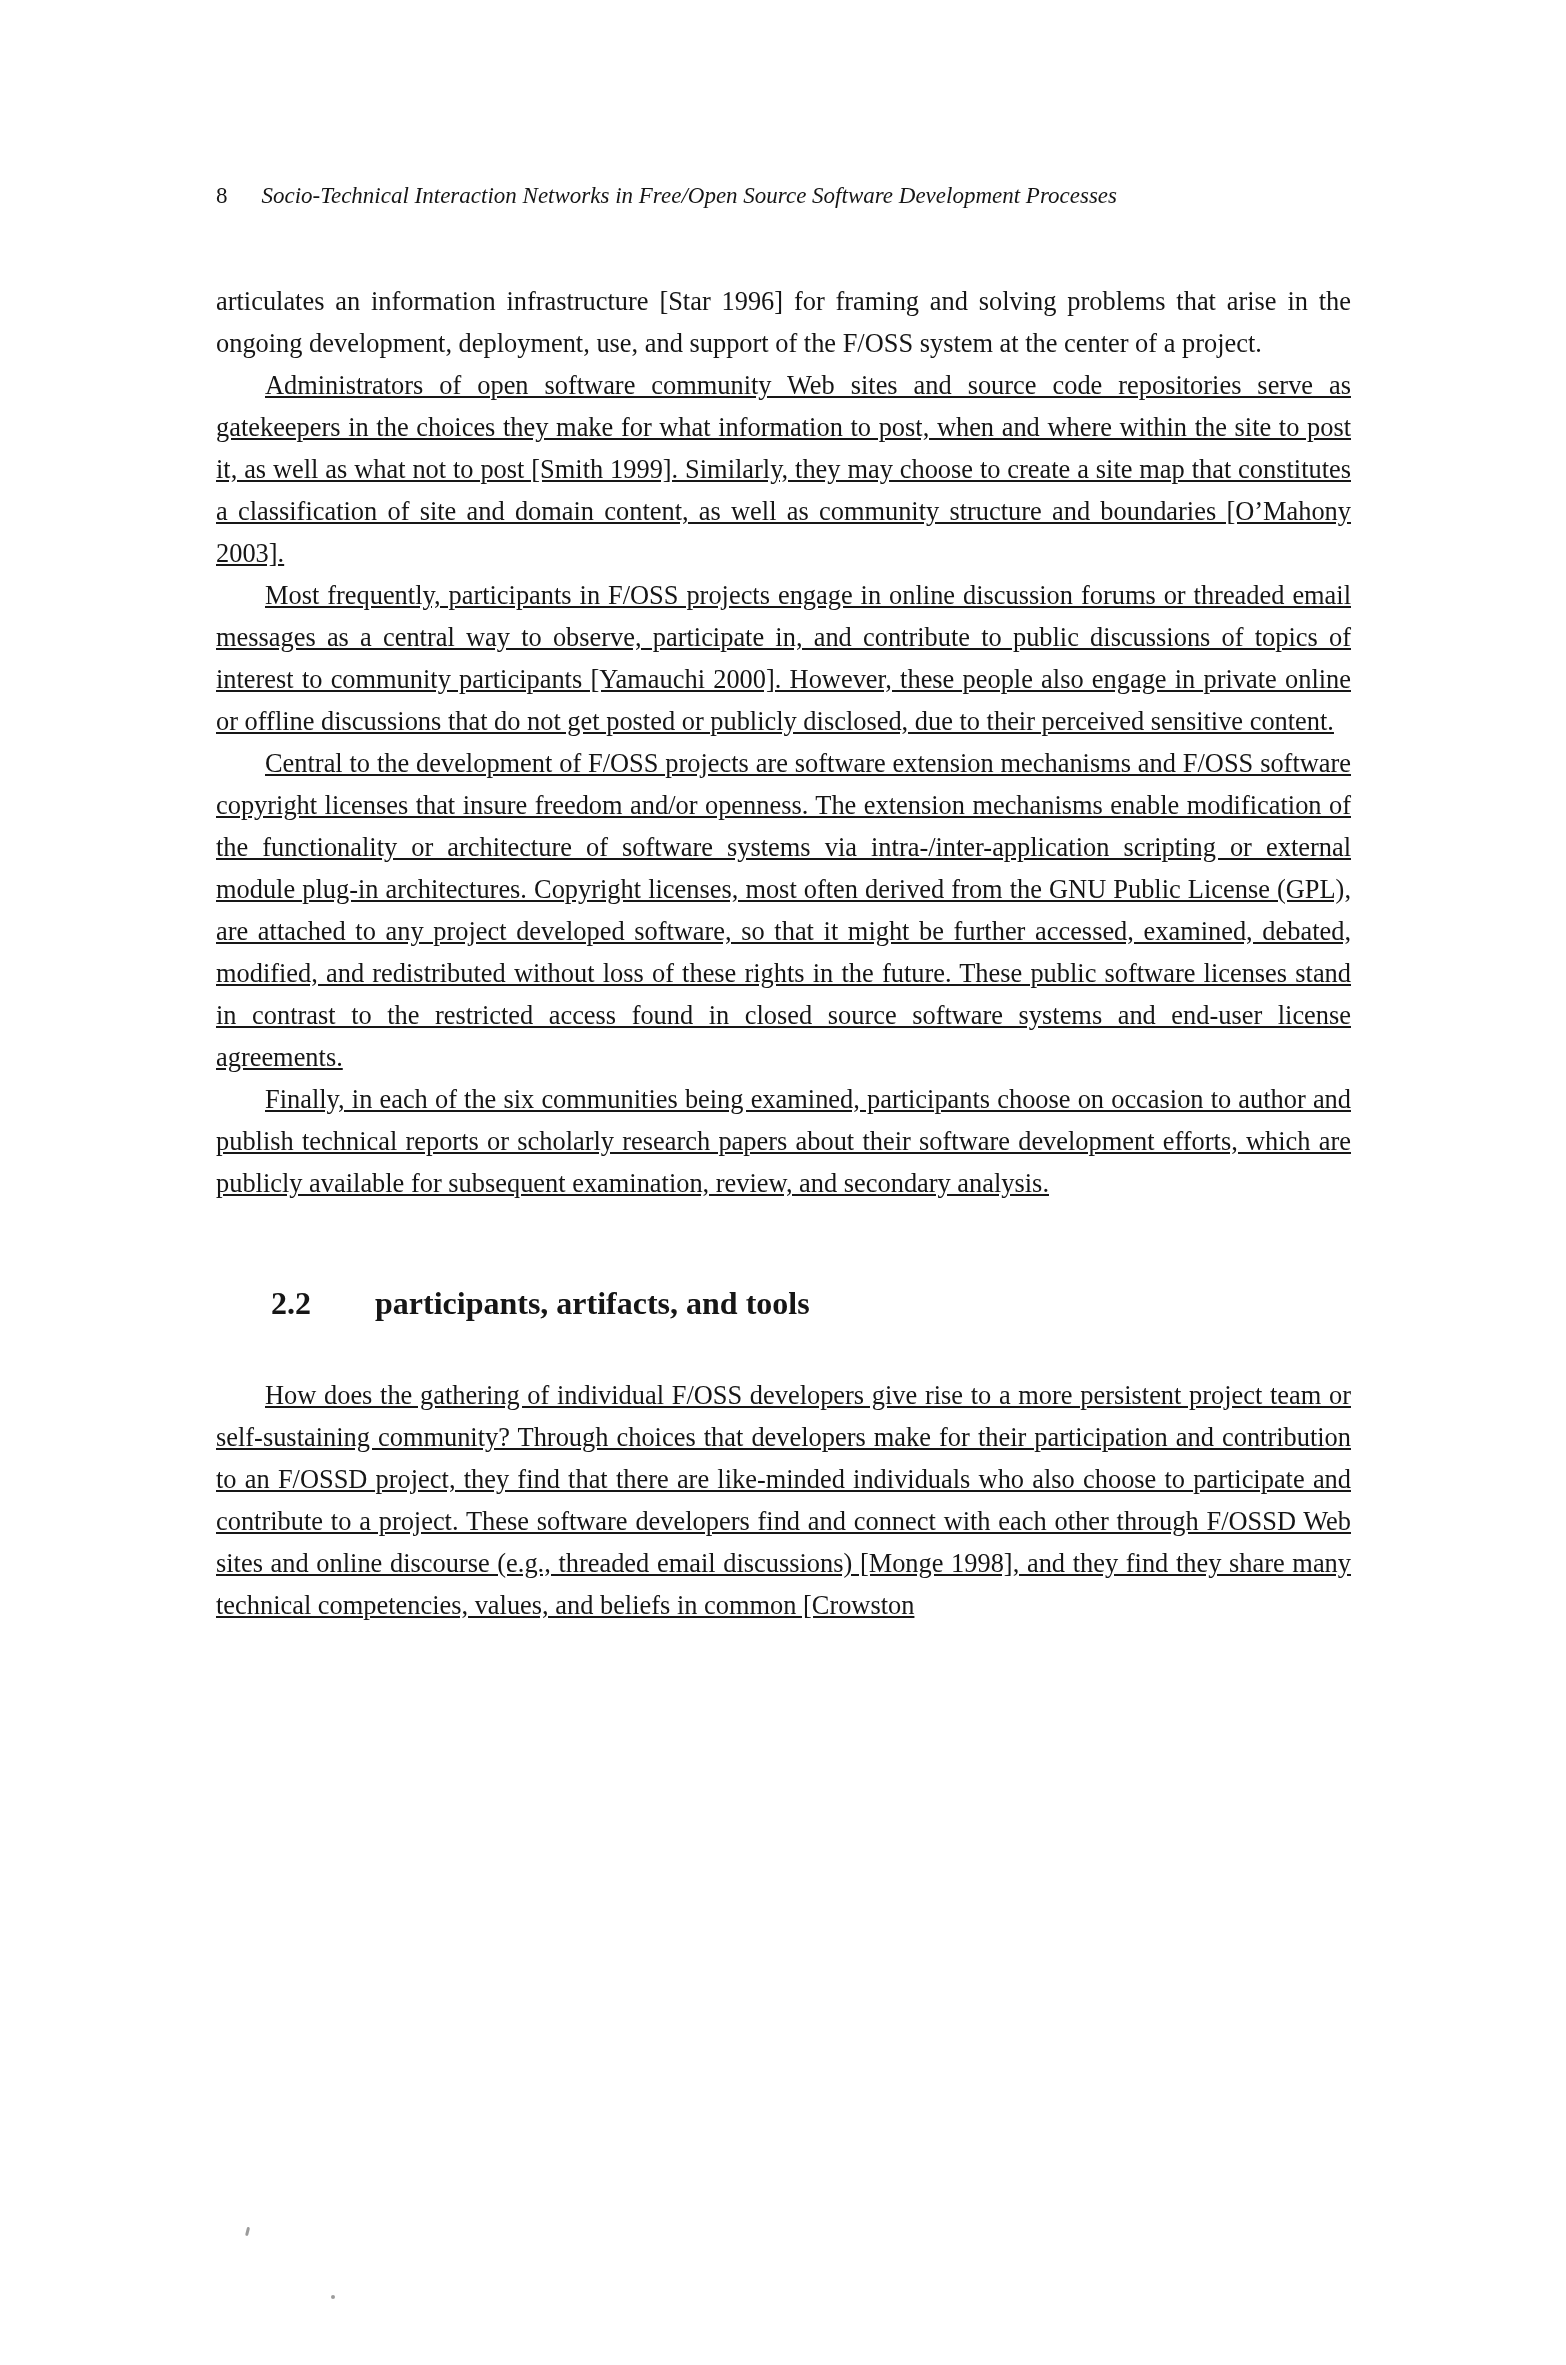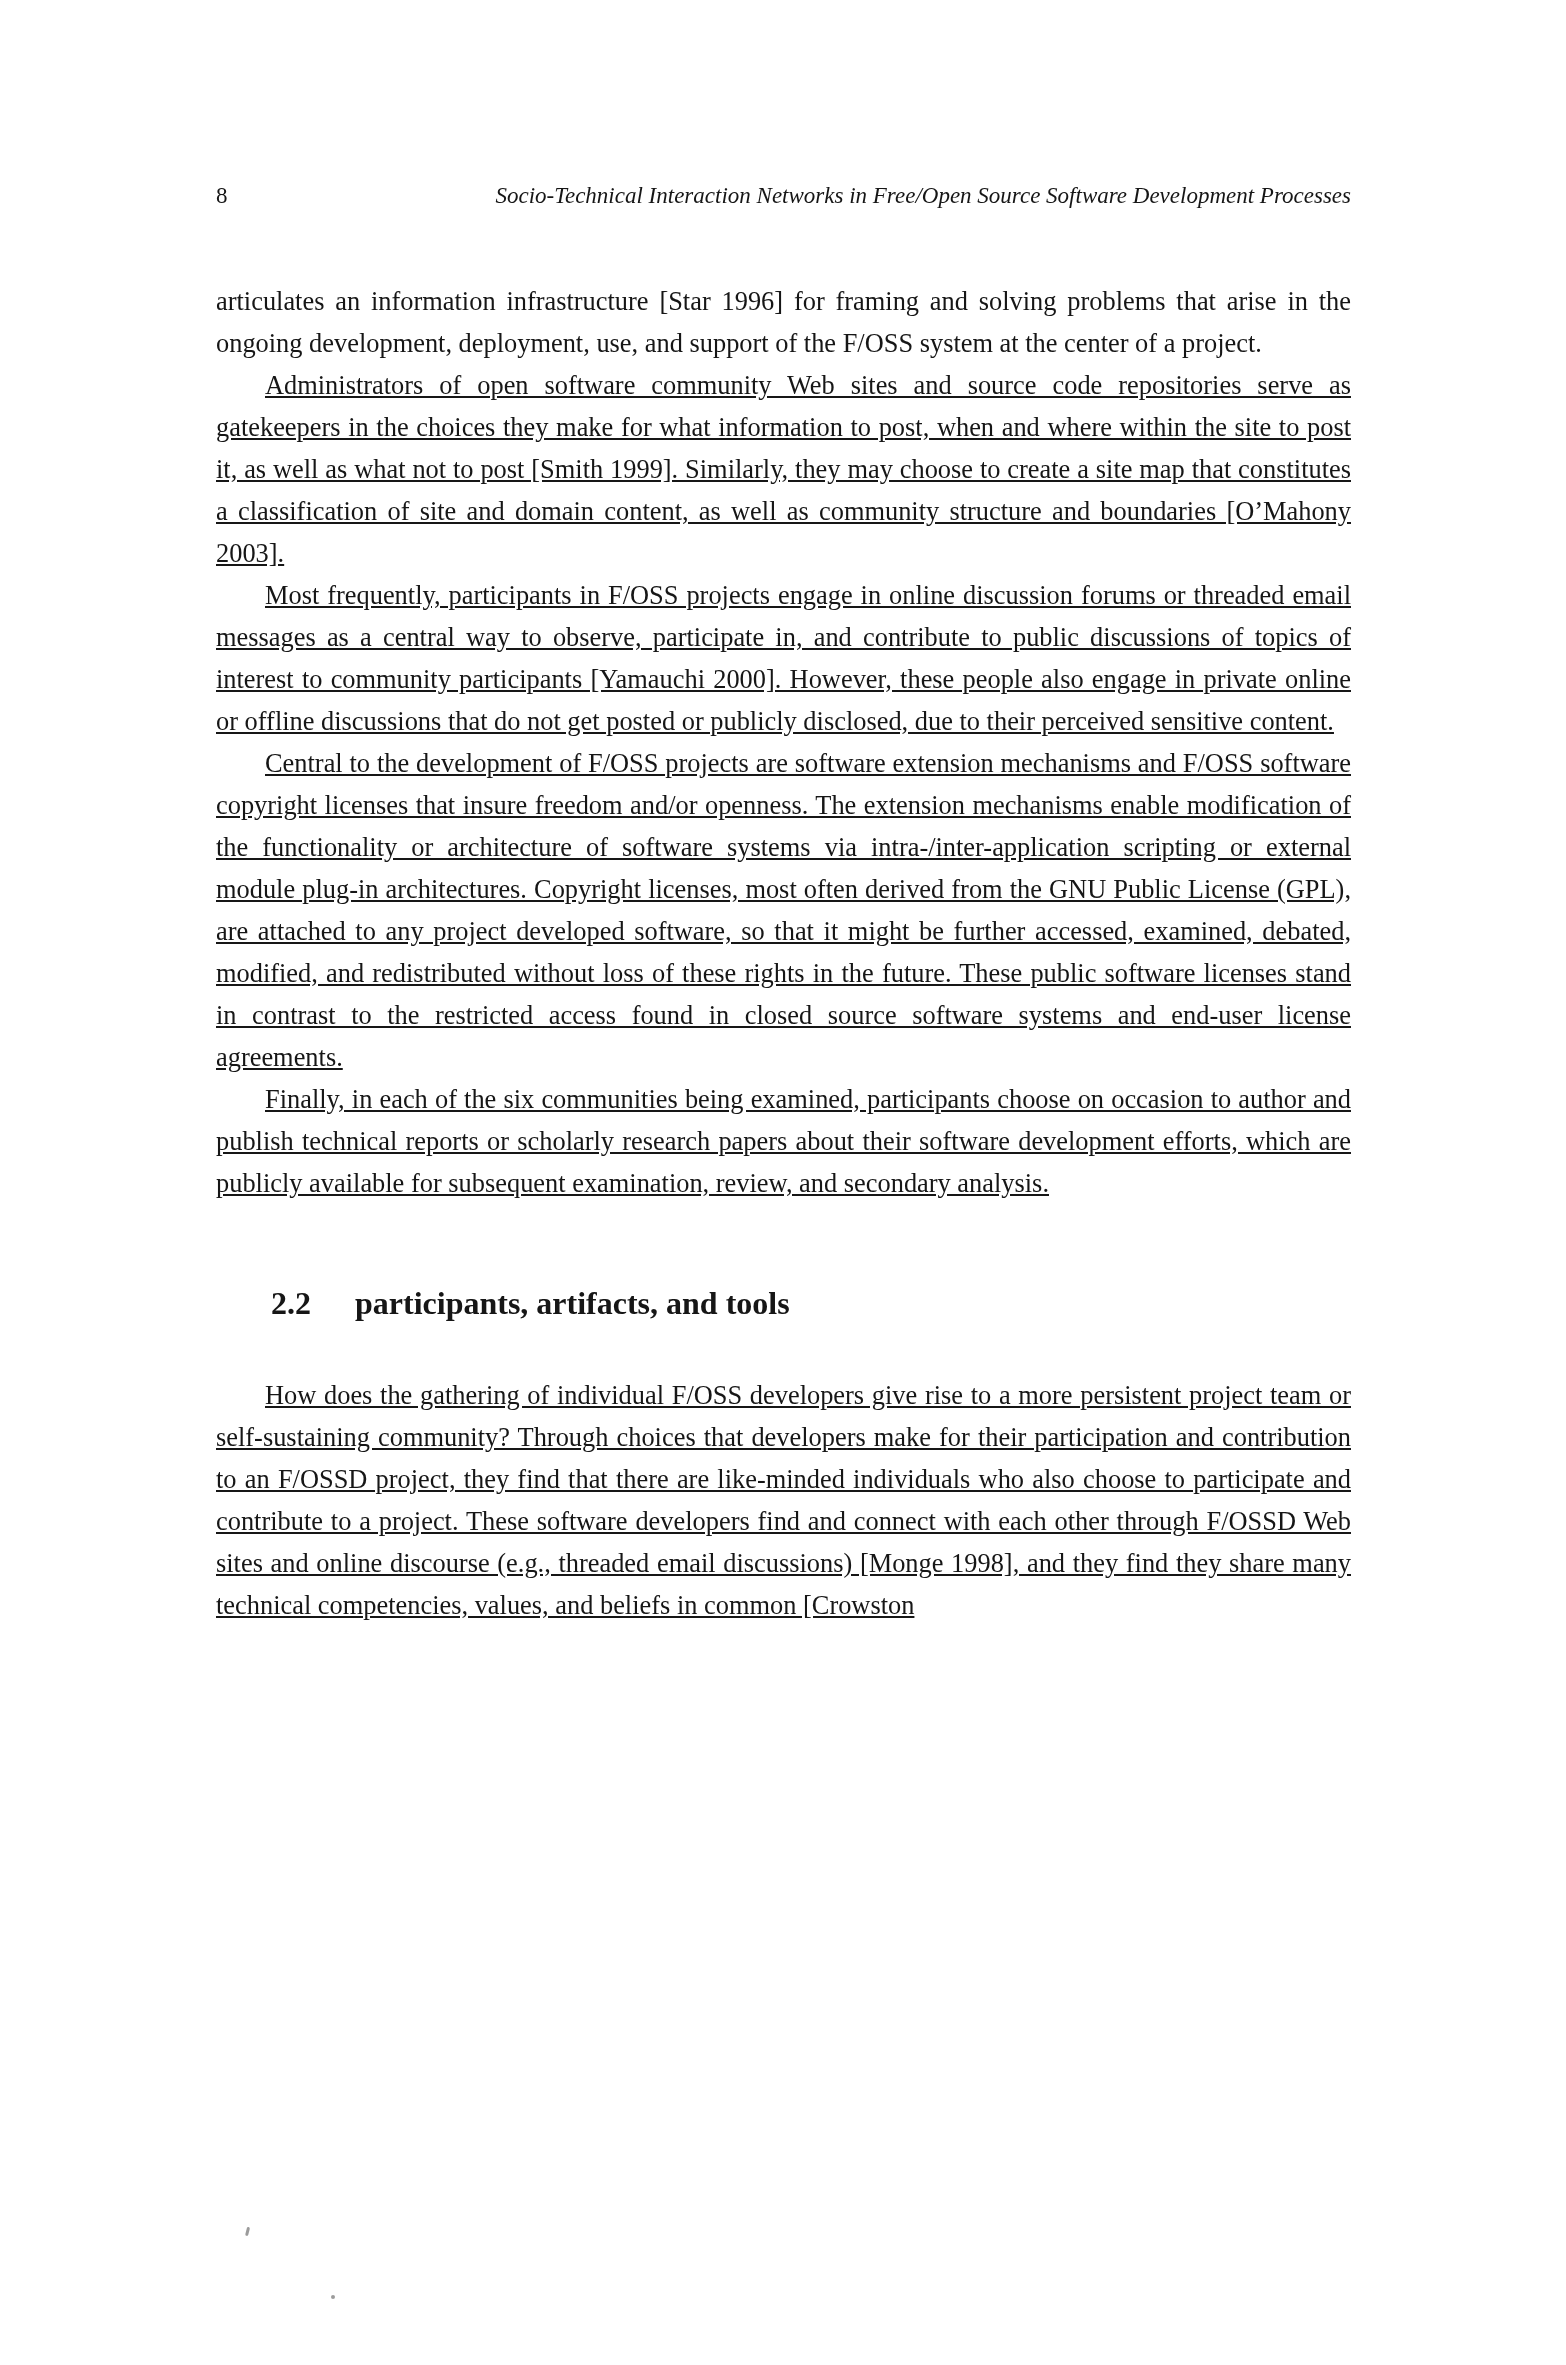--- a/index.html
+++ b/index.html
@@ -30,21 +30,21 @@
     font-size: 23px;
     line-height: 29px;
     white-space: nowrap;
   }
   .page-num {
     flex: 0 0 auto;
     font-style: normal;
   }
   .running-title {
     flex: 1 1 auto;
-    text-align: right;
+    text-align: left;
     font-style: italic;
     padding-left: 34px;
   }
 
   
   .text-block {
     position: absolute;
     top: 280px;
     left: 216px;
     width: 1135px;
@@ -52,21 +52,21 @@
     line-height: 42px;
     text-align: justify;
   }
   .para { margin: 0; }
   .para.indent { text-indent: 49px; text-decoration: underline; }
 
   
   .section-heading {
     display: flex;
     align-items: flex-start;
-    gap: 44px;
+    gap: 64px;
     padding-left: 55px;
     margin: 73px 0 44px 0;
     font-size: 32px;
     font-weight: bold;
     line-height: 53px;
     text-align: left;
   }
   .sec-num { flex: 0 0 auto; }
   .sec-title { flex: 1 1 auto; }
   .sec-title .line { display: block; }

